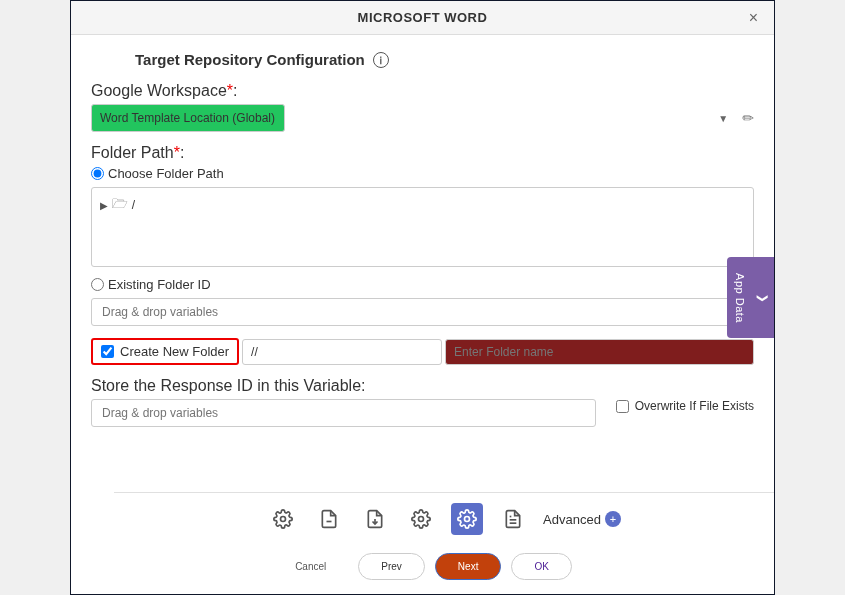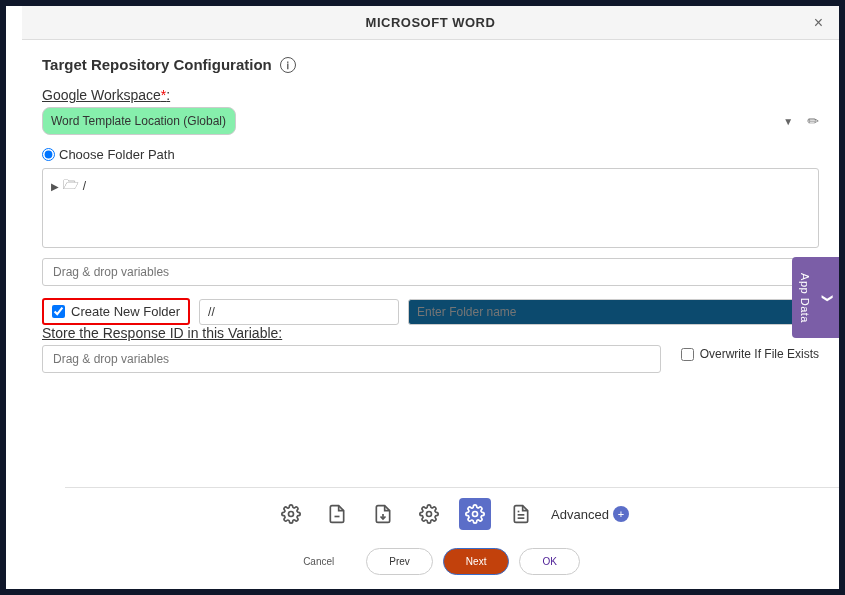--- a/index.html
+++ b/index.html
@@ -8,28 +8,27 @@
       font-size: 13px;
       background: #f0f0f0;
       width: 845px;
       height: 595px;
       overflow: hidden;
       display: flex;
       align-items: center;
       justify-content: center;
     }
     .dialog {
-      width: 845px;
+      width: 705px;
       height: 595px;
       background: #fff;
-      border: 6px solid #0f172a;
+      border: 1px solid #0f172a;
       display: flex;
       flex-direction: column;
       position: relative;
-      padding-left: 16px;
     }
     .dialog-titlebar {
       background: #f5f5f5;
       border-bottom: 1px solid #ddd;
       padding: 8px 12px;
       display: flex;
       align-items: center;
       justify-content: center;
       position: relative;
       min-height: 34px;
@@ -58,54 +57,54 @@
       overflow-y: auto;
     }
     .section-title {
       font-size: 15px;
       font-weight: bold;
       color: #333;
       display: flex;
       align-items: center;
       gap: 8px;
       margin-bottom: 14px;
+      margin-left: 44px;
     }
     .info-icon {
       width: 16px;
       height: 16px;
       border-radius: 50%;
       border: 1.5px solid #555;
       display: inline-flex;
       align-items: center;
       justify-content: center;
       font-size: 10px;
       color: #555;
       cursor: pointer;
     }
     .field-label {
-      font-size: 14px;
+      font-size: 16px;
       color: #333;
       margin-bottom: 4px;
-      text-decoration: underline;
     }
     .required { color: #e00; }
     .field-group { margin-bottom: 12px; }
     .select-wrapper {
       display: flex;
       align-items: center;
       gap: 6px;
     }
     .select-field {
       flex: 1;
       border: 1px solid #ccc;
-      border-radius: 8px;
+      border-radius: 3px;
       padding: 6px 8px;
       font-size: 12px;
       color: #333;
-      background: #86efac;
+      background: #22c55e;
       appearance: none;
       -webkit-appearance: none;
       cursor: pointer;
     }
     .select-wrapper-inner {
       position: relative;
       flex: 1;
     }
     .select-dropdown-icon {
       position: absolute;
@@ -159,22 +158,22 @@
       border-radius: 3px;
       padding: 6px 10px;
       font-size: 12px;
       color: #aaa;
       background: #fff;
       width: 100%;
     }
     .create-folder-row {
       display: flex;
       align-items: center;
-      gap: 9px;
-      margin-bottom: 0;
+      gap: 3px;
+      margin-bottom: 12px;
     }
     .create-folder-label {
       display: flex;
       align-items: center;
       gap: 6px;
       font-size: 13px;
       color: #333;
       cursor: pointer;
       border: 2px solid #e00;
       padding: 4px 8px;
@@ -188,21 +187,21 @@
       color: #333;
       background: #fff;
       width: 200px;
     }
     .folder-name-input {
       border: 1px solid #ccc;
       border-radius: 3px;
       padding: 5px 8px;
       font-size: 12px;
       color: #aaa;
-      background: #0c4a6e;
+      background: #7f1d1d;
       flex: 1;
     }
     .response-section {
       display: flex;
       align-items: flex-start;
       justify-content: flex-start;
       gap: 20px;
     }
     .response-left { flex: 1; }
     .response-right {
@@ -346,35 +345,42 @@
         <div class="select-wrapper-inner">
           <select class="select-field">
             <option>Word Template Location (Global)</option>
           </select>
           <span class="select-dropdown-icon">▼</span>
         </div>
         <span class="edit-icon">✏</span>
       </div>
     </div>
 
+    <div class="field-label">
+      <span>Folder Path</span><span class="required">*</span><span>:</span>
+    </div>
 
     <label class="radio-label">
       <input type="radio" name="folder_path_type" checked="" style="">
       <span>Choose Folder Path</span>
     </label>
 
     <div class="folder-tree">
       <div class="folder-tree-row">
         <span class="tree-arrow">▶</span>
         <span class="folder-icon">🗁</span>
         <span>/</span>
       </div>
     </div>
 
     <div class="field-group">
+      <label class="radio-label">
+        <input type="radio" name="folder_path_type" style="">
+        <span>Existing Folder ID</span>
+      </label>
       <input type="text" class="drag-drop-input" placeholder="Drag &amp; drop variables" style="">
     </div>
 
     <div class="create-folder-row">
       <label class="create-folder-label">
         <input type="checkbox" checked="" style="">
         <span>Create New Folder</span>
       </label>
       <input type="text" class="create-folder-path" value="//" style="">
       <input type="text" class="folder-name-input" placeholder="Enter Folder name" style="">

